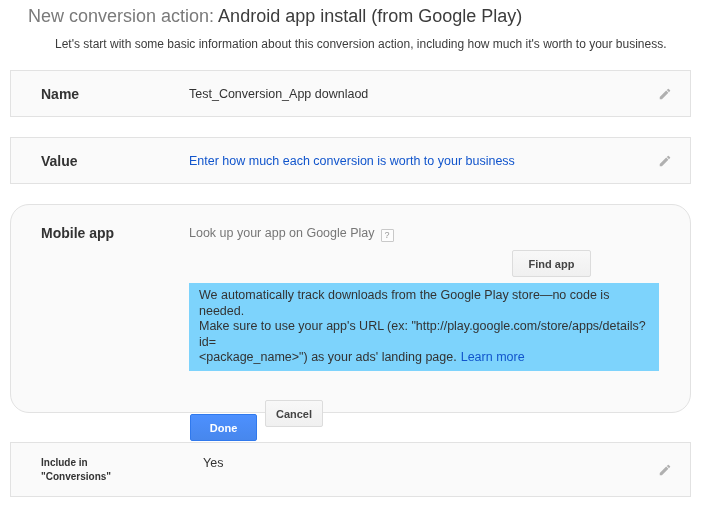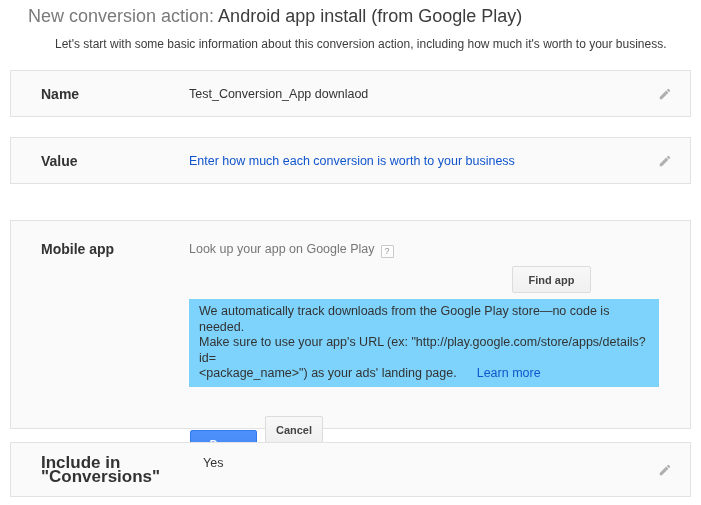--- a/index.html
+++ b/index.html
@@ -10,21 +10,21 @@
   .title{position:absolute;left:10px;top:6px;font-size:18px;white-space:nowrap;margin-left:18px;}
   .title .prefix{color:#7a7a7a;}
   .title .main{color:#3c3c3c;}
   .subtitle{position:absolute;left:10px;top:37px;font-size:12px;color:#3c3c3c;margin-left:45px;}
 
   
   .section{position:absolute;left:10px;width:681px;background:#fafafa;
            border:1px solid #e2e2e2;box-sizing:border-box;}
   .sec-name{top:70px;height:47px;}
   .sec-value{top:137px;height:47px;}
-  .sec-mobile{top:220px;height:209px;}
+  .sec-mobile{top:204px;height:209px;border-radius:19px;}
   .sec-include{top:442px;height:55px;}
 
   .row-label{position:absolute;left:30px;font-size:14px;font-weight:bold;color:#333;}
   .v-center{top:50%;transform:translateY(-50%);}
   .row-value{position:absolute;left:178px;font-size:12.5px;color:#333;}
   .link{color:#1155cc;cursor:pointer;text-decoration:none;}
 
   .pencil{position:absolute;right:18px;top:50%;transform:translateY(-50%);
           width:14px;height:14px;cursor:pointer;}
   .pencil svg{width:14px;height:14px;fill:#b0b0b0;}
@@ -44,28 +44,28 @@
        font-size:11px;font-weight:bold;text-align:center;line-height:25px;
        cursor:pointer;font-family:"Liberation Sans", sans-serif;}
   .btn-default{background:linear-gradient(#f8f8f8,#f0f0f0);
                border:1px solid #dcdcdc;color:#444;}
   .btn-findapp{position:absolute;left:501px;top:45px;width:79px;}
   .notice{position:absolute;left:178px;top:78px;width:470px;box-sizing:border-box;
           background:#7dd3fc;color:#333;font-size:12.5px;line-height:15.5px;
           padding:5px 10px;}
   .notice .nline{display:block;}
   .notice .nline3{display:inline;}
-  .notice a{margin-left:20px;}
+  .notice a{margin-left:4px;}
   .btn-done{position:absolute;left:179px;top:162px;width:67px;
             background:linear-gradient(#4d90fe,#4787ed);
             border:1px solid #3079ed;color:#fff;margin-top:47px;}
   .btn-cancel{position:absolute;left:254px;top:162px;width:58px;margin-top:33px;}
 
   
-  .inc-label{position:absolute;left:30px;top:13px;font-size:17px;font-weight:bold;
+  .inc-label{position:absolute;left:30px;top:13px;font-size:10px;font-weight:bold;
              color:#333;line-height:13.5px;}
   .inc-value{position:absolute;left:178px;top:13px;font-size:12.5px;color:#333;margin-left:14px;}
 </style>
 </head>
 <body>
 
 <div class="page">
 
   <div class="title">
     <span class="prefix">New conversion action: </span><span class="main">Android app install (from Google Play)</span>

